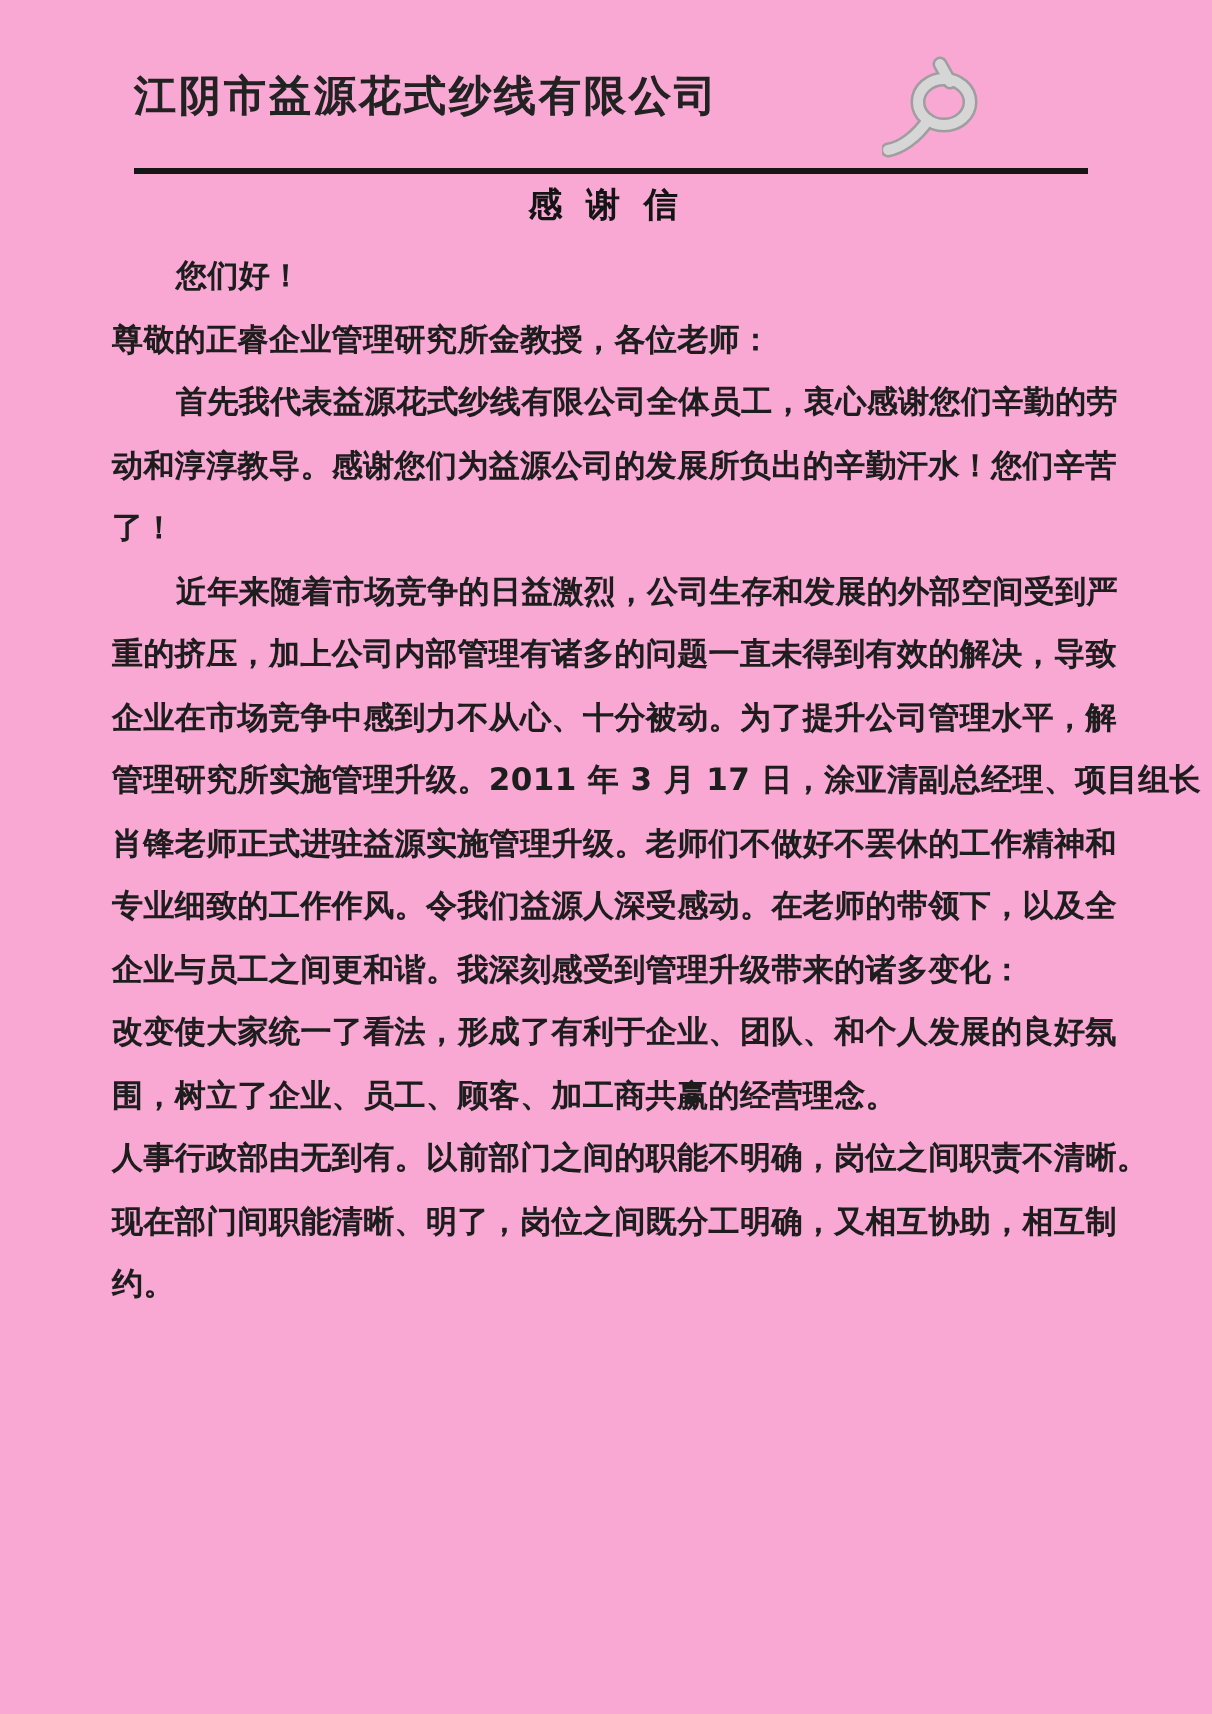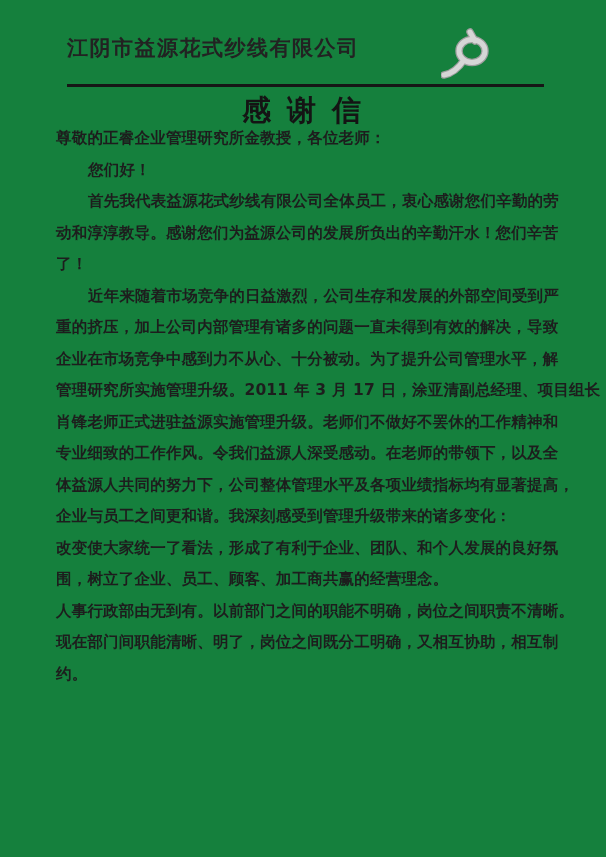--- a/index.html
+++ b/index.html
@@ -4,21 +4,21 @@
 <style>
   html, body {
     margin: 0;
     padding: 0;
     background: #ffffff;
   }
   .page {
     position: relative;
     width: 606px;
     height: 857px;
-    background: #15803d;
+    background: #f9a8d4;
     overflow: hidden;
     font-family: "DejaVu Sans", sans-serif;
     color: #1b1b1b;
   }
   .company-name {
     position: absolute;
     left: 67px;
     top: 34px;
     font-size: 21px;
     font-weight: 700;
@@ -41,21 +41,21 @@
     width: 477px;
     height: 3px;
     background: #161616;
   }
   .letter-title {
     position: absolute;
     left: 0;
     top: 91px;
     width: 606px;
     text-align: center;
-    font-size: 29px;
+    font-size: 17px;
     font-weight: 700;
     letter-spacing: 3px;
     color: #141414;
     font-family: "DejaVu Serif", serif;
     white-space: nowrap;
   }
   .letter-body {
     position: absolute;
     left: 56px;
     top: 123px;
@@ -93,32 +93,31 @@
       <ellipse cx="31" cy="23" rx="13" ry="11.5"></ellipse>
       <path d="M 23,32 C 17,41 9,46 3,47"></path>
     </g>
   </svg>
 
   <div class="header-rule"></div>
 
   <div class="letter-title">感 谢 信</div>
 
   <div class="letter-body" id="letter-body">
+      <div class="letter-line indent">您们好！</div>
       <div class="letter-line">尊敬的正睿企业管理研究所金教授，各位老师：</div>
-      <div class="letter-line indent">您们好！</div>
       <div class="letter-line indent">首先我代表益源花式纱线有限公司全体员工，衷心感谢您们辛勤的劳</div>
       <div class="letter-line">动和淳淳教导。感谢您们为益源公司的发展所负出的辛勤汗水！您们辛苦</div>
       <div class="letter-line">了！</div>
       <div class="letter-line indent">近年来随着市场竞争的日益激烈，公司生存和发展的外部空间受到严</div>
       <div class="letter-line">重的挤压，加上公司内部管理有诸多的问题一直未得到有效的解决，导致</div>
       <div class="letter-line">企业在市场竞争中感到力不从心、十分被动。为了提升公司管理水平，解</div>
       <div class="letter-line">管理研究所实施管理升级。2011 年 3 月 17 日，涂亚清副总经理、项目组长</div>
       <div class="letter-line">肖锋老师正式进驻益源实施管理升级。老师们不做好不罢休的工作精神和</div>
       <div class="letter-line">专业细致的工作作风。令我们益源人深受感动。在老师的带领下，以及全</div>
-      <div class="letter-line">体益源人共同的努力下，公司整体管理水平及各项业绩指标均有显著提高，</div>
       <div class="letter-line">企业与员工之间更和谐。我深刻感受到管理升级带来的诸多变化：</div>
       <div class="letter-line">改变使大家统一了看法，形成了有利于企业、团队、和个人发展的良好氛</div>
       <div class="letter-line">围，树立了企业、员工、顾客、加工商共赢的经营理念。</div>
       <div class="letter-line">人事行政部由无到有。以前部门之间的职能不明确，岗位之间职责不清晰。</div>
       <div class="letter-line">现在部门间职能清晰、明了，岗位之间既分工明确，又相互协助，相互制</div>
       <div class="letter-line">约。</div>
     </div>
 
 </div>
 

